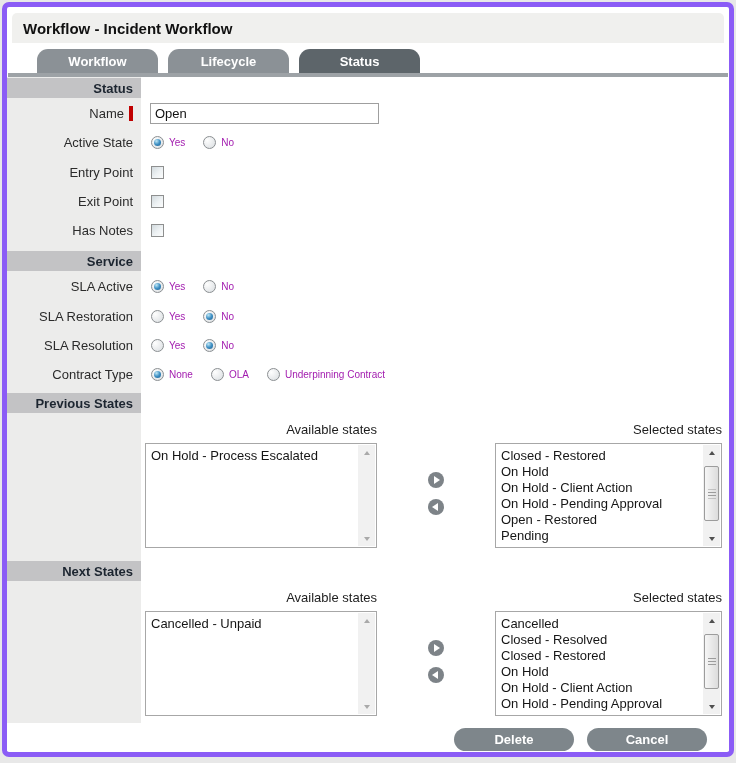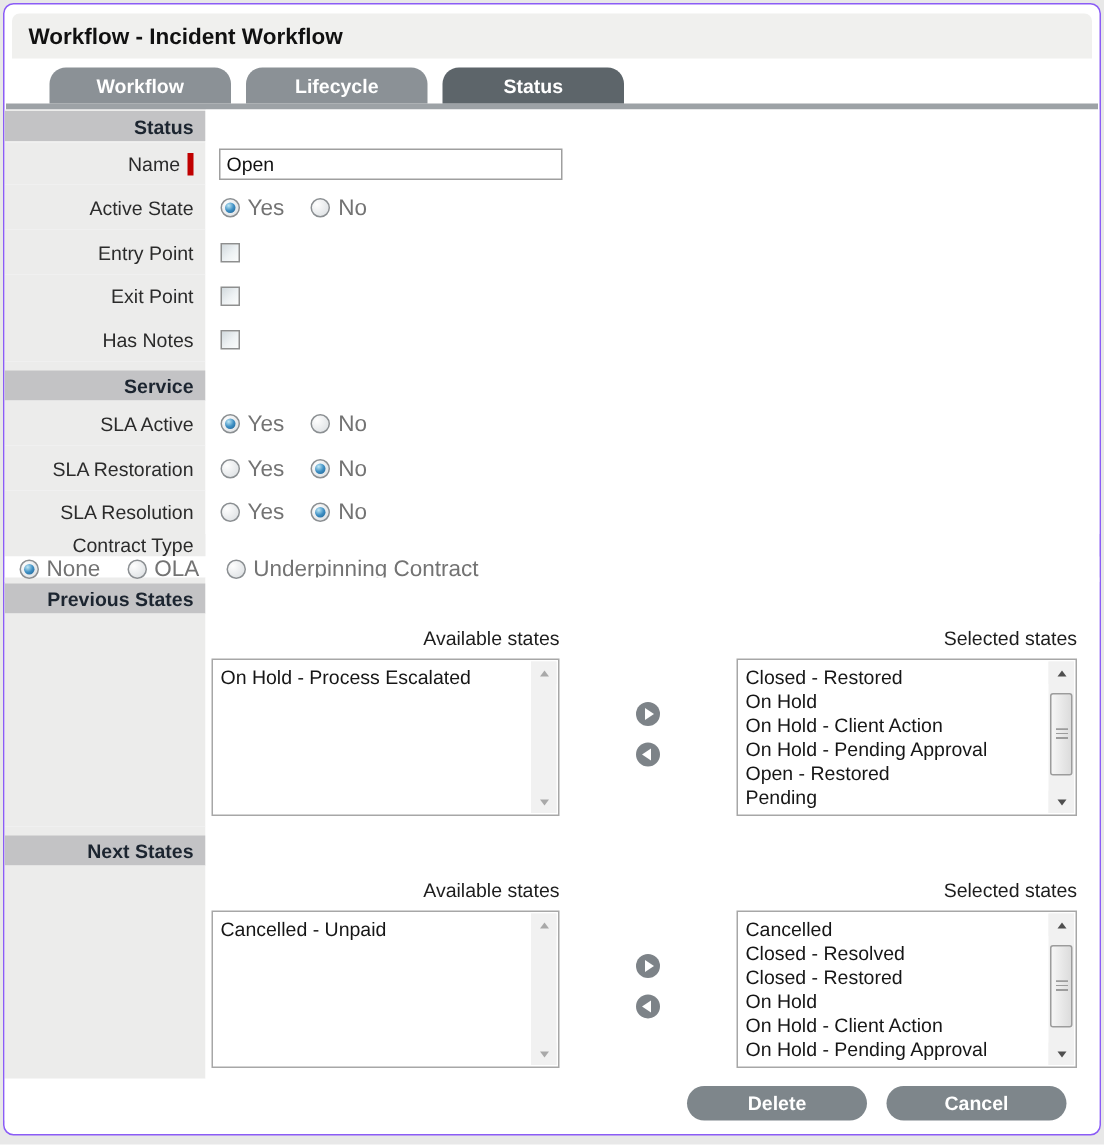--- a/index.html
+++ b/index.html
@@ -7,21 +7,21 @@
   body {
     background:#e8e8e8;
     font-family:"Liberation Sans", sans-serif;
     color:#2b2b2b;
     overflow:hidden;
   }
   .window {
     width:732px; height:755px;
     margin:2px auto 0;
     background:#ffffff;
-    border:1px solid #8b5cf6;
+    border:5px solid #8b5cf6;
     border-radius:7px;
     position:relative;
     overflow:hidden;
   }
   
   .titlebar {
     margin:6px 5px 0 5px;
     height:30px;
     background:#f0f0ee;
     border-radius:5px 5px 0 0;
@@ -69,21 +69,21 @@
   
   .r-band-status { height:22px; } .r-band-status .band { margin-top:1px; }
   .r-name   { height:28px; }
   .r-active { height:30px; }
   .r-entry  { height:30px; }
   .r-exit   { height:29px; }
   .r-notes  { height:29px; }
   .r-band-service { height:26px; } .r-band-service .band { margin-top:4px; }
   .r-sla    { height:30px; }
   .r-sla3   { height:29px; }
-  .r-contract { height:29px;flex-direction:column; }
+  .r-contract { height:29px; }
   .r-band-prev { height:24px; } .r-band-prev .band { margin-top:3px; }
   .r-band-next { height:26px; } .r-band-next .band { margin-top:5px; }
   .r-dual { height:142px; }
   
   .text-input {
     width:229px; height:21px;
     border:1px solid #9f9f9f;
     font-family:"Liberation Sans", sans-serif;
     font-size:13px; color:#111;
     padding:0 4px; outline:none; background:#fff;
@@ -99,21 +99,21 @@
   }
   .radio::after {
     content:""; display:none; position:absolute; inset:2px; border-radius:50%;
     background:radial-gradient(circle at 35% 30%, #bfe7f5 0%, #3f90c4 50%, #1c5e90 100%);
   }
   .rgroup[data-selected="Yes"]  .opt[data-opt="Yes"]  .radio::after,
   .rgroup[data-selected="No"]   .opt[data-opt="No"]   .radio::after,
   .rgroup[data-selected="None"] .opt[data-opt="None"] .radio::after,
   .rgroup[data-selected="OLA"]  .opt[data-opt="OLA"]  .radio::after,
   .rgroup[data-selected="Underpinning Contract"] .opt[data-opt="Underpinning Contract"] .radio::after { display:block; }
-  .optlabel { font-size:15px; color:#737373; white-space:nowrap; }
+  .optlabel { font-size:10px; color:#a21caf; white-space:nowrap; }
   
   .checkbox {
     width:13px; height:13px;
     border:1px solid #8e8f8f;
     background:linear-gradient(135deg,#d2dade 0%,#eef2f4 55%,#fbfcfc 100%);
   }
   
   .dual { display:flex; padding:9px 0 0 4px; align-items:flex-start; }
   .dcol { display:flex; flex-direction:column; }
   .dcol .dlabel {

